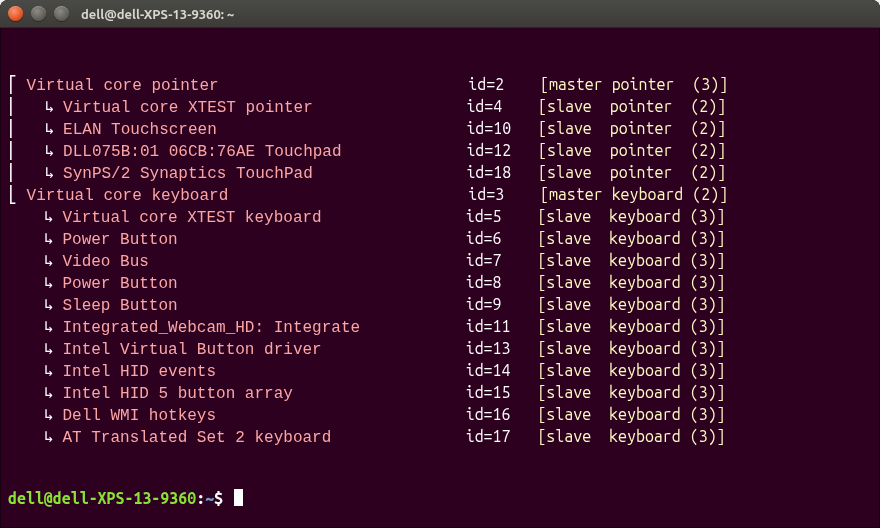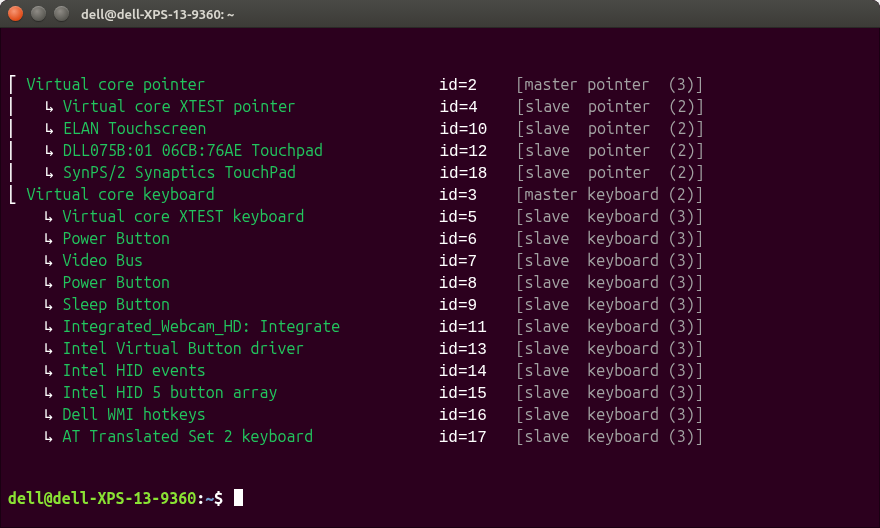--- a/index.html
+++ b/index.html
@@ -49,23 +49,23 @@
     line-height: 20px;
     color: #ffffff;
     white-space: pre;
     letter-spacing: 0;
   }
   .p-user { color: #8ae234; font-weight: bold; }
   .p-sep  { color: #ffffff; font-weight: bold; }
   .p-path { color: #729fcf; font-weight: bold; }
   .row { display: block; }
   .tree { color: #ffffff; }
-  .device-name { color: #22c55e; }
-  .id-col { color: #ffffff; font-family: Liberation Mono, monospace; }
-  .meta { color: #a3a3a3; }
+  .device-name { color: #fca5a5; font-family: Liberation Mono, monospace; }
+  .id-col { color: #ffffff; }
+  .meta { color: #fef9c3; }
   .seg { display: inline-block; }
   .cursor {
     display: inline-block;
     width: 9px; height: 17px;
     background: #ffffff;
     vertical-align: -2px;
     margin-left: 2px;
   }
 </style>
 </head>

